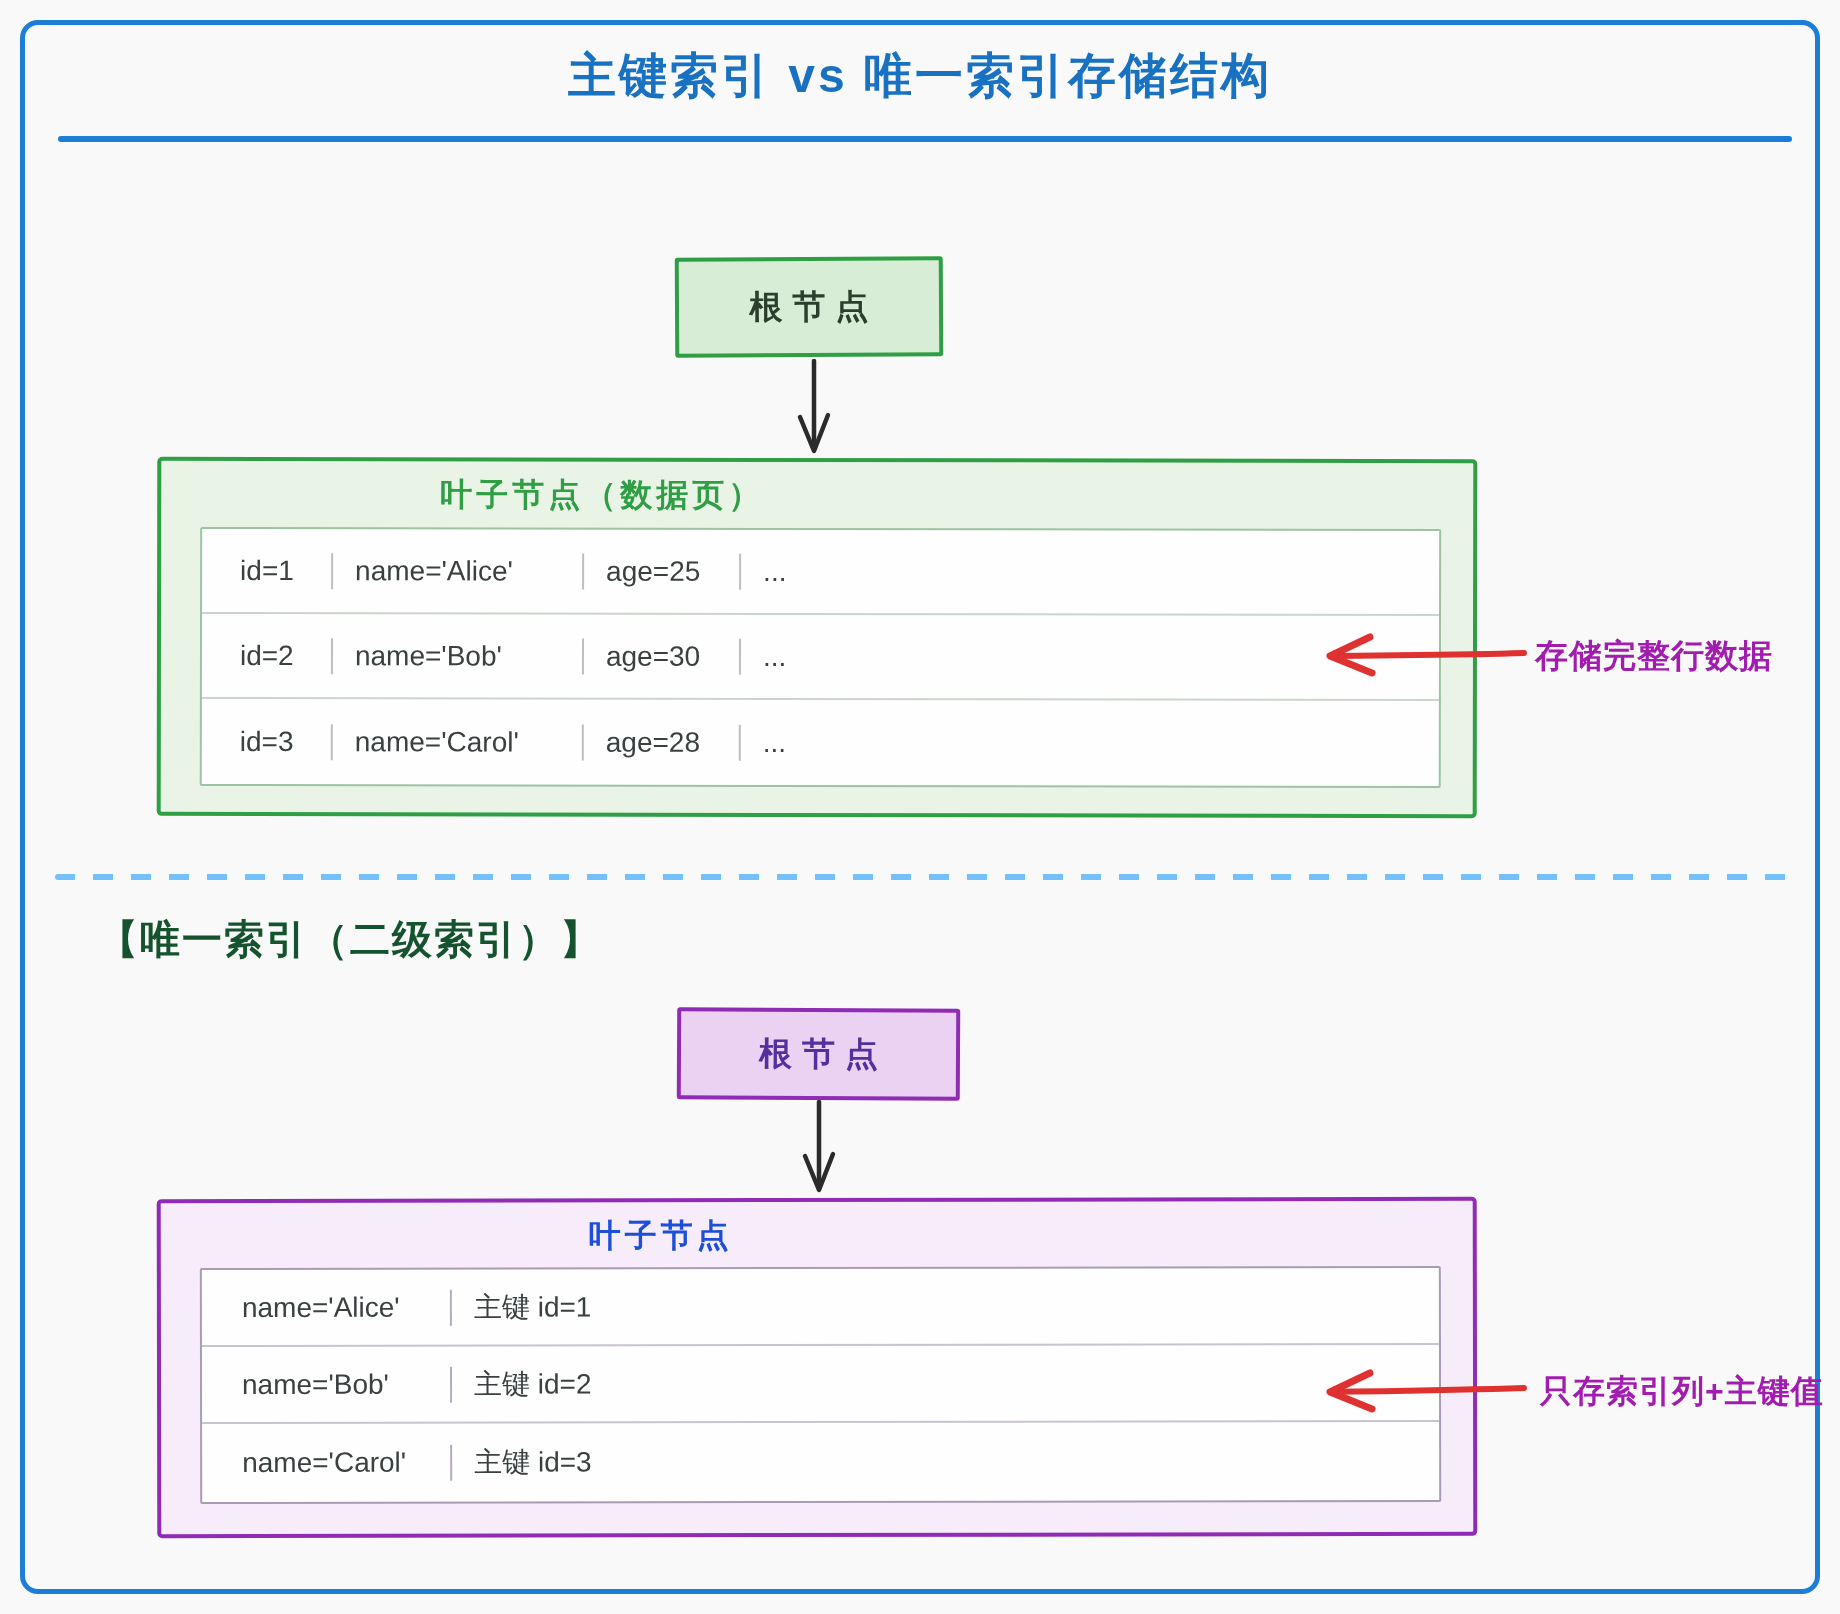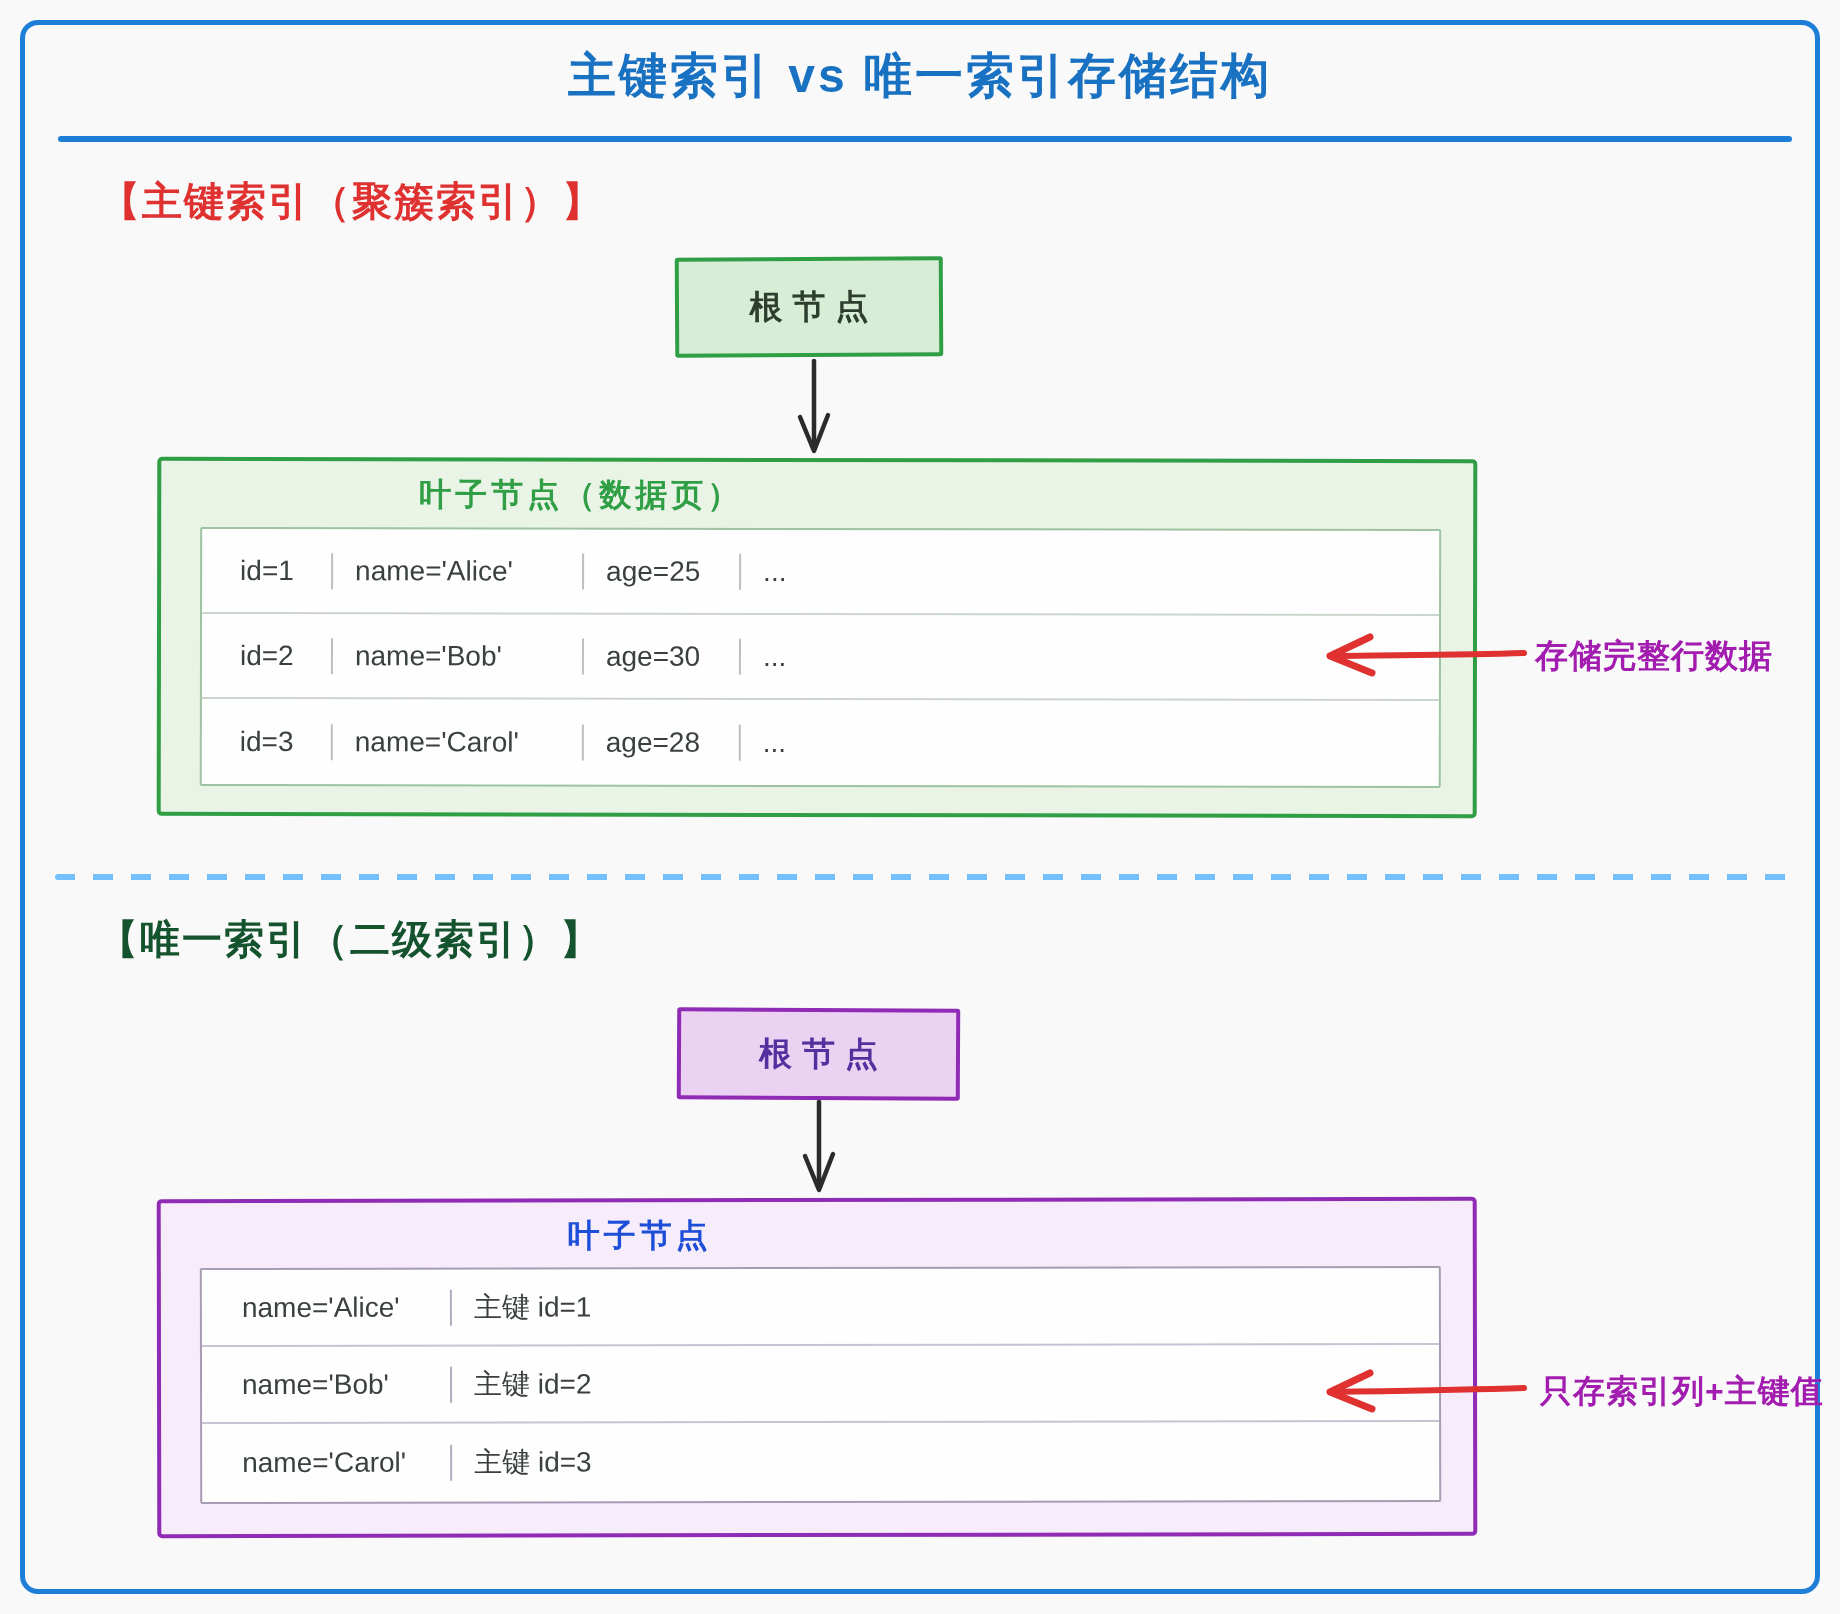--- a/index.html
+++ b/index.html
@@ -26,21 +26,21 @@
   #root-primary{left:675px;top:257px;width:268px;height:100px;background:#d8edd6;
     border:4px solid #2f9e44;color:#2c3e2d;transform:rotate(-0.3deg);}
   #root-unique{left:677px;top:1008px;width:283px;height:92px;background:#ecd2f2;
     border:4px solid #8f2bb5;color:#53309e;transform:rotate(0.3deg);}
   
   .leaf-box{box-sizing:border-box;border-radius:5px;}
   #leaf-primary{left:157px;top:458px;width:1320px;height:359px;background:#e9f4e7;
     border:4px solid #2f9e44;transform:rotate(0.1deg);}
   #leaf-unique{left:157px;top:1198px;width:1320px;height:339px;background:#f7ecfa;
     border:4px solid #8f2bb5;transform:rotate(-0.1deg);}
-  .leaf-title{position:absolute;font-size:32px;font-weight:bold;letter-spacing:4px;white-space:nowrap;}
+  .leaf-title{position:absolute;font-size:32px;font-weight:bold;letter-spacing:4px;white-space:nowrap;margin-left:21px;}
   #leaf-primary .leaf-title{left:258px;top:12px;color:#2f9e44;}
   #leaf-unique .leaf-title{left:407px;top:12px;color:#1d4ed8;}
   
   .inner{position:absolute;box-sizing:border-box;background:#fefefe;}
   #leaf-primary .inner{left:39px;top:66px;width:1241px;height:259px;border:2px solid #9dc3a3;border-radius:2px;}
   #leaf-unique  .inner{left:39px;top:65px;width:1241px;height:236px;border:2px solid #a79cb3;border-radius:2px;}
   .row{display:flex;align-items:center;box-sizing:border-box;}
   #leaf-primary .row{height:85px;padding-left:38px;}
   #leaf-primary .row:not(:last-child){border-bottom:2px solid #ccd5cb;}
   #leaf-unique .row{height:77px;padding-left:40px;}
@@ -70,21 +70,20 @@
 </head>
 <body>
 
 <div class="canvas">
 
   <div id="frame" class="abs"></div>
 
   <div id="page-title" class="abs">主键索引 vs 唯一索引存储结构</div>
   <div id="title-underline" class="abs"></div>
 
-  <div id="label-primary" class="abs section-label">【主键索引（聚簇索引）】</div>
 
   <div id="root-primary" class="abs root-box">
     <span>根节点</span>
   </div>
 
   <svg id="arrow-primary" class="abs" width="44" height="98" viewBox="0 0 44 98">
     <path d="M22 2 L22 86" stroke="#2b2b2b" stroke-width="4.5" fill="none" stroke-linecap="round"></path>
     <path d="M8 58 L22 92 L36 56" stroke="#2b2b2b" stroke-width="4.5" fill="none" stroke-linecap="round" stroke-linejoin="round"></path>
   </svg>
 

